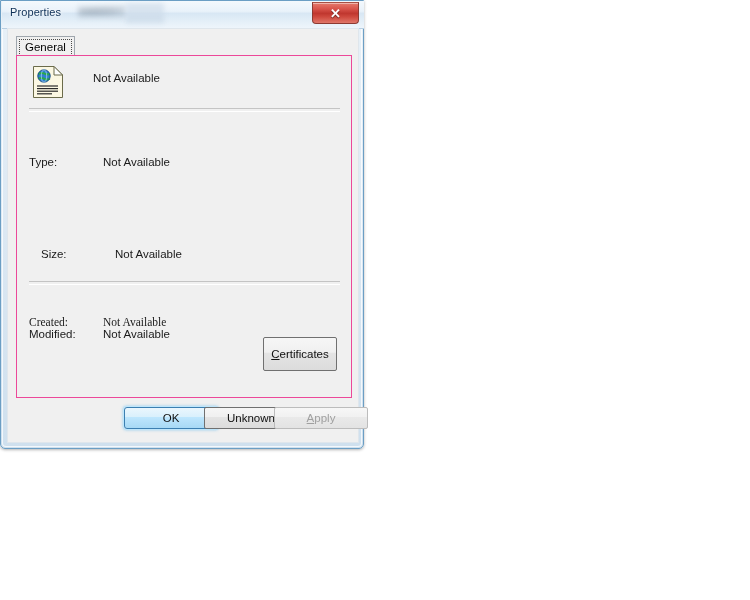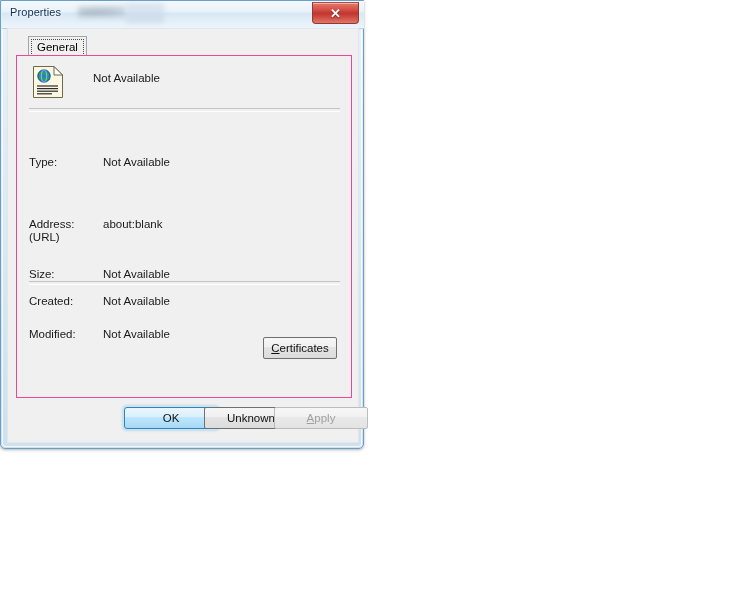--- a/index.html
+++ b/index.html
@@ -128,21 +128,21 @@
     width: 352px;
     height: 415px;
     background: #f0f0f0;
     border: 1px solid #dfe6ec;
     box-sizing: border-box;
   }
 
   
   .tabstrip {
     position: absolute;
-    left: 20px;
+    left: 8px;
     top: 7px;
     width: 336px;
     height: 20px;
     padding-left: 48px;
   }
   .tab {
     position: absolute;
     left: 0px;
     top: 0px;
     height: 20px;
@@ -245,21 +245,21 @@
     align-items: center;
     justify-content: center;
     cursor: pointer;
     font-family: "Liberation Sans", sans-serif;
   }
   .btn-certificates {
     position: absolute;
     right: 14px;
     top: 281px;
     width: 74px;
-    height: 22px;
+    height: 34px;
   }
   .accel { text-decoration: underline; }
 
   
   .btn-bottom {
     position: absolute;
     top: 378px;
     width: 94px;
     height: 22px;
   }
@@ -332,34 +332,29 @@
 
         <div class="sep" style="top:52px;"></div>
 
 
         <div class="prop-row" style="top:100px;">
           <span class="prop-label">Type:</span>
           <span class="prop-value">Not Available</span>
         </div>
 
 
-        <div class="prop-row" style="top:162px;height:26px;">
-          <span class="prop-label">Address:
-(URL)</span>
-          <span class="prop-value">about:blank</span>
-        </div>
-
-        <div class="prop-row" style="top:212px;">
+
+        <div class="prop-row" style="top:192px;margin-left:12px;">
           <span class="prop-label">Size:</span>
           <span class="prop-value">Not Available</span>
         </div>
 
         <div class="sep" style="top:225px;"></div>
 
-        <div class="prop-row" style="top:239px;">
+        <div class="prop-row" style="top:260px;font-family:Liberation Serif, serif;">
           <span class="prop-label">Created:</span>
           <span class="prop-value">Not Available</span>
         </div>
 
         <div class="prop-row" style="top:272px;">
           <span class="prop-label">Modified:</span>
           <span class="prop-value">Not Available</span>
         </div>
 
         <div class="btn btn-certificates">

